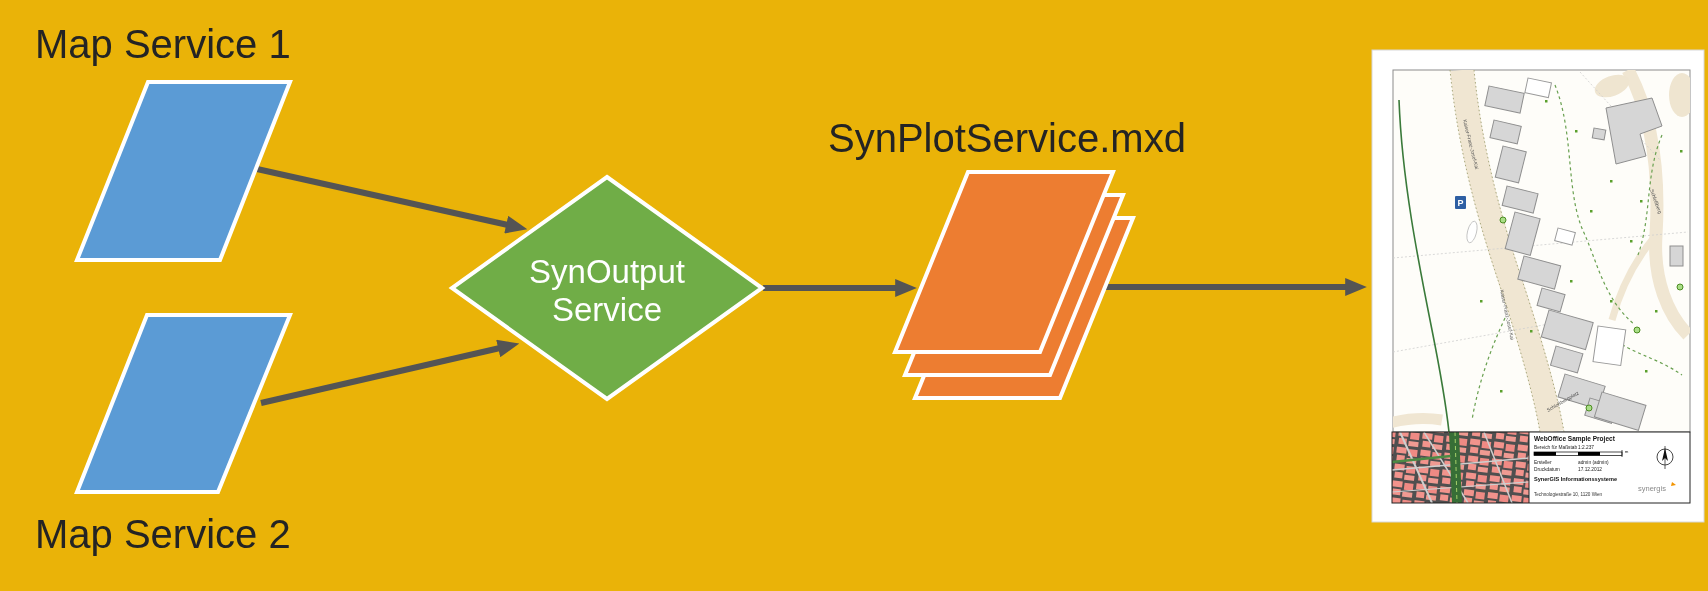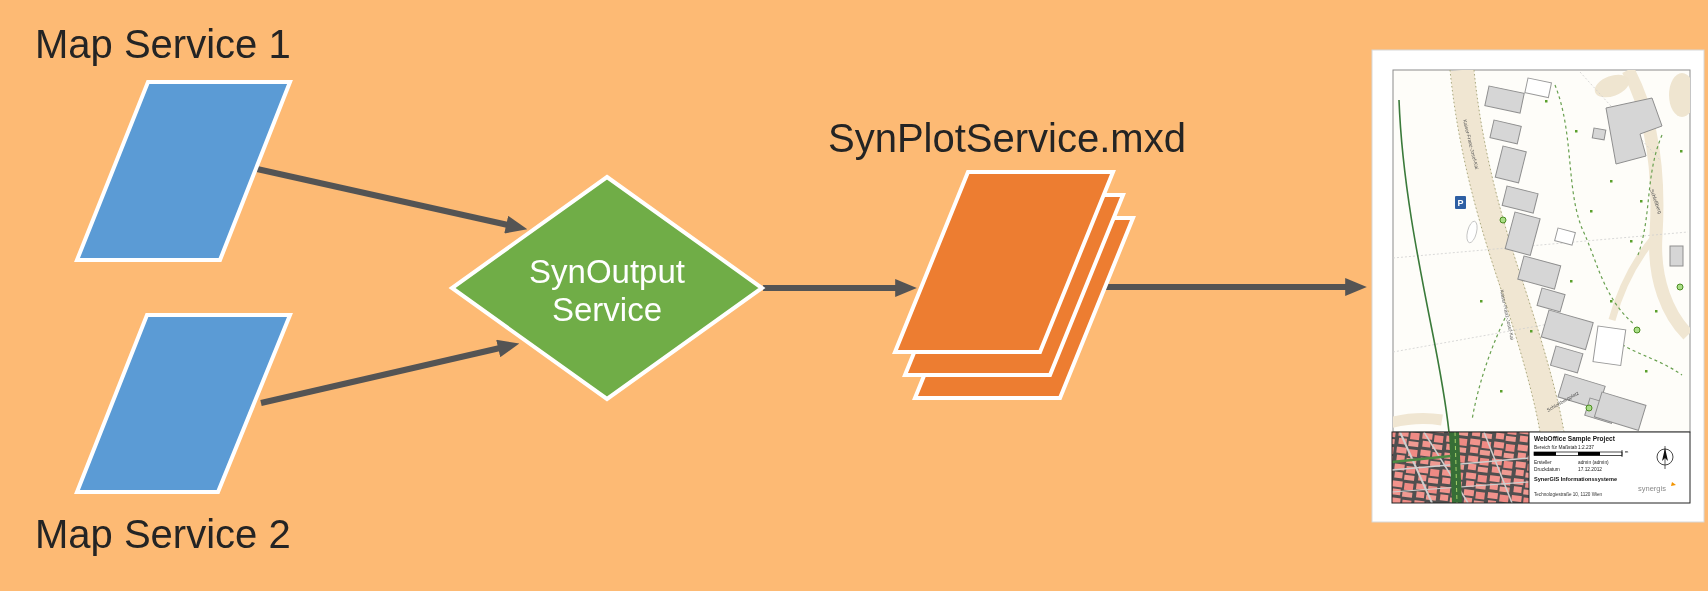--- a/index.html
+++ b/index.html
@@ -1,16 +1,16 @@
 <!DOCTYPE html>
 <html style="--blue: #5b9bd5; --green: #70ad47; --orange: #ed7d31; --arrow: #545454; --label: #242424;"><head>
 <meta charset="utf-8">
 <style>
   html,body{margin:0;padding:0;background:#000;}
-  .canvas{position:relative;width:1708px;height:591px;background:#fdba74;overflow:hidden;}
+  .canvas{position:relative;width:1708px;height:591px;background:#eab308;overflow:hidden;}
   svg{position:absolute;left:0;top:0;}
   text{font-family:"Liberation Sans",sans-serif;}
   .big-label{font-size:40px;fill:var(--label,#242424);}
   .diamond-label{font-size:33px;fill:#ffffff;text-anchor:middle;}
   .shape-blue{fill:var(--blue,#5b9bd5);stroke:#ffffff;stroke-width:4;}
   .shape-green{fill:var(--green,#70ad47);stroke:#ffffff;stroke-width:4;}
   .shape-orange{fill:var(--orange,#ed7d31);stroke:#ffffff;stroke-width:4;}
   .arrow{stroke:var(--arrow,#545454);stroke-width:6;fill:none;}
   #arrowhead path{fill:var(--arrow,#545454);}
   .page{fill:#ffffff;stroke:#d8d8d8;stroke-width:1;}

